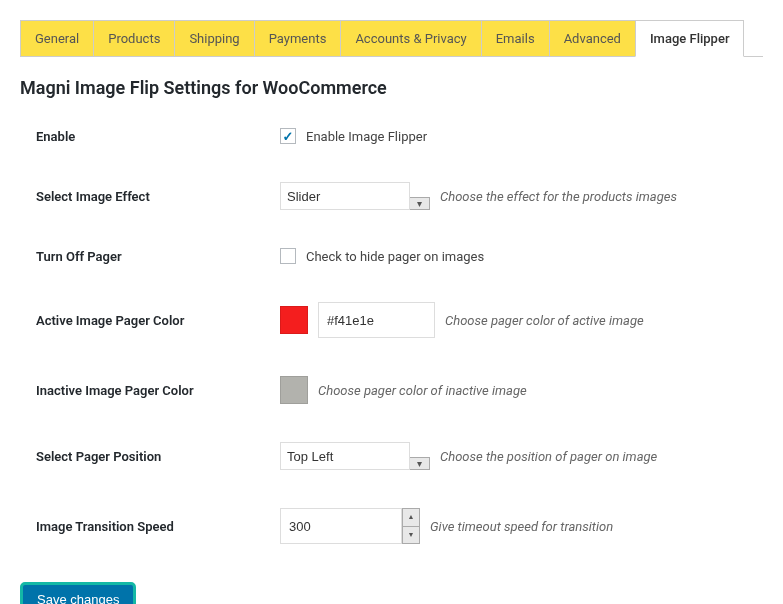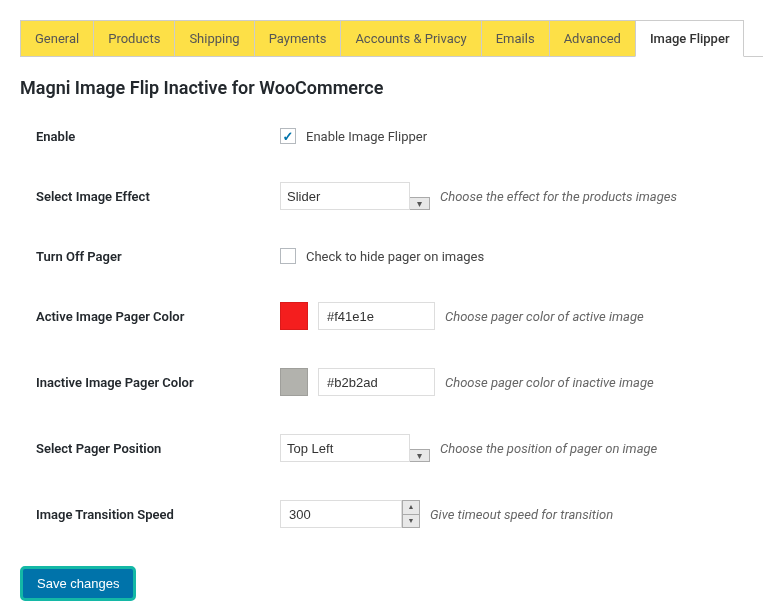--- a/index.html
+++ b/index.html
@@ -111,21 +111,21 @@
       font-style: italic;
       color: #666;
       font-size: 13px;
     }
     .color-swatch {
       width: 28px;
       height: 28px;
       border: 1px solid rgba(0,0,0,0.1);
     }
     input[type="text"], input[type="number"] {
-      height: 28px;
+      height: 36px;
       border: 1px solid #ddd;
       padding: 0 8px;
       font-size: 13px;
       color: #333;
     }
     .color-input { width: 117px; }
     .number-wrap {
       display: inline-flex;
       align-items: stretch;
     }
@@ -165,21 +165,21 @@
   <div class="tab">Products</div>
   <div class="tab">Shipping</div>
   <div class="tab">Payments</div>
   <div class="tab">Accounts &amp; Privacy</div>
   <div class="tab">Emails</div>
   <div class="tab">Advanced</div>
   <div class="tab active">Image Flipper</div>
 </div>
 
 <div class="content">
-  <h2>Magni Image Flip Inactive for WooCommerce</h2>
+  <h2>Magni Image Flip Settings for WooCommerce</h2>
 
   <div class="form-row">
     <div class="form-label">Enable</div>
     <div class="form-field">
       <span class="checkbox checked"></span>
       <span class="field-text">Enable Image Flipper</span>
     </div>
   </div>
 
   <div class="form-row">
@@ -207,21 +207,20 @@
       <div class="color-swatch" style="background:#f41e1e"></div>
       <input type="text" class="color-input" value="#f41e1e" style="">
       <span class="description">Choose pager color of active image</span>
     </div>
   </div>
 
   <div class="form-row">
     <div class="form-label">Inactive Image Pager Color</div>
     <div class="form-field">
       <div class="color-swatch" style="background:#b2b2ad"></div>
-      <input type="text" class="color-input" value="#b2b2ad" style="">
       <span class="description">Choose pager color of inactive image</span>
     </div>
   </div>
 
   <div class="form-row">
     <div class="form-label">Select Pager Position</div>
     <div class="form-field">
       <div class="select-wrap">
         <select><option>Top Left</option></select>
         <div class="select-btn">▾</div>

